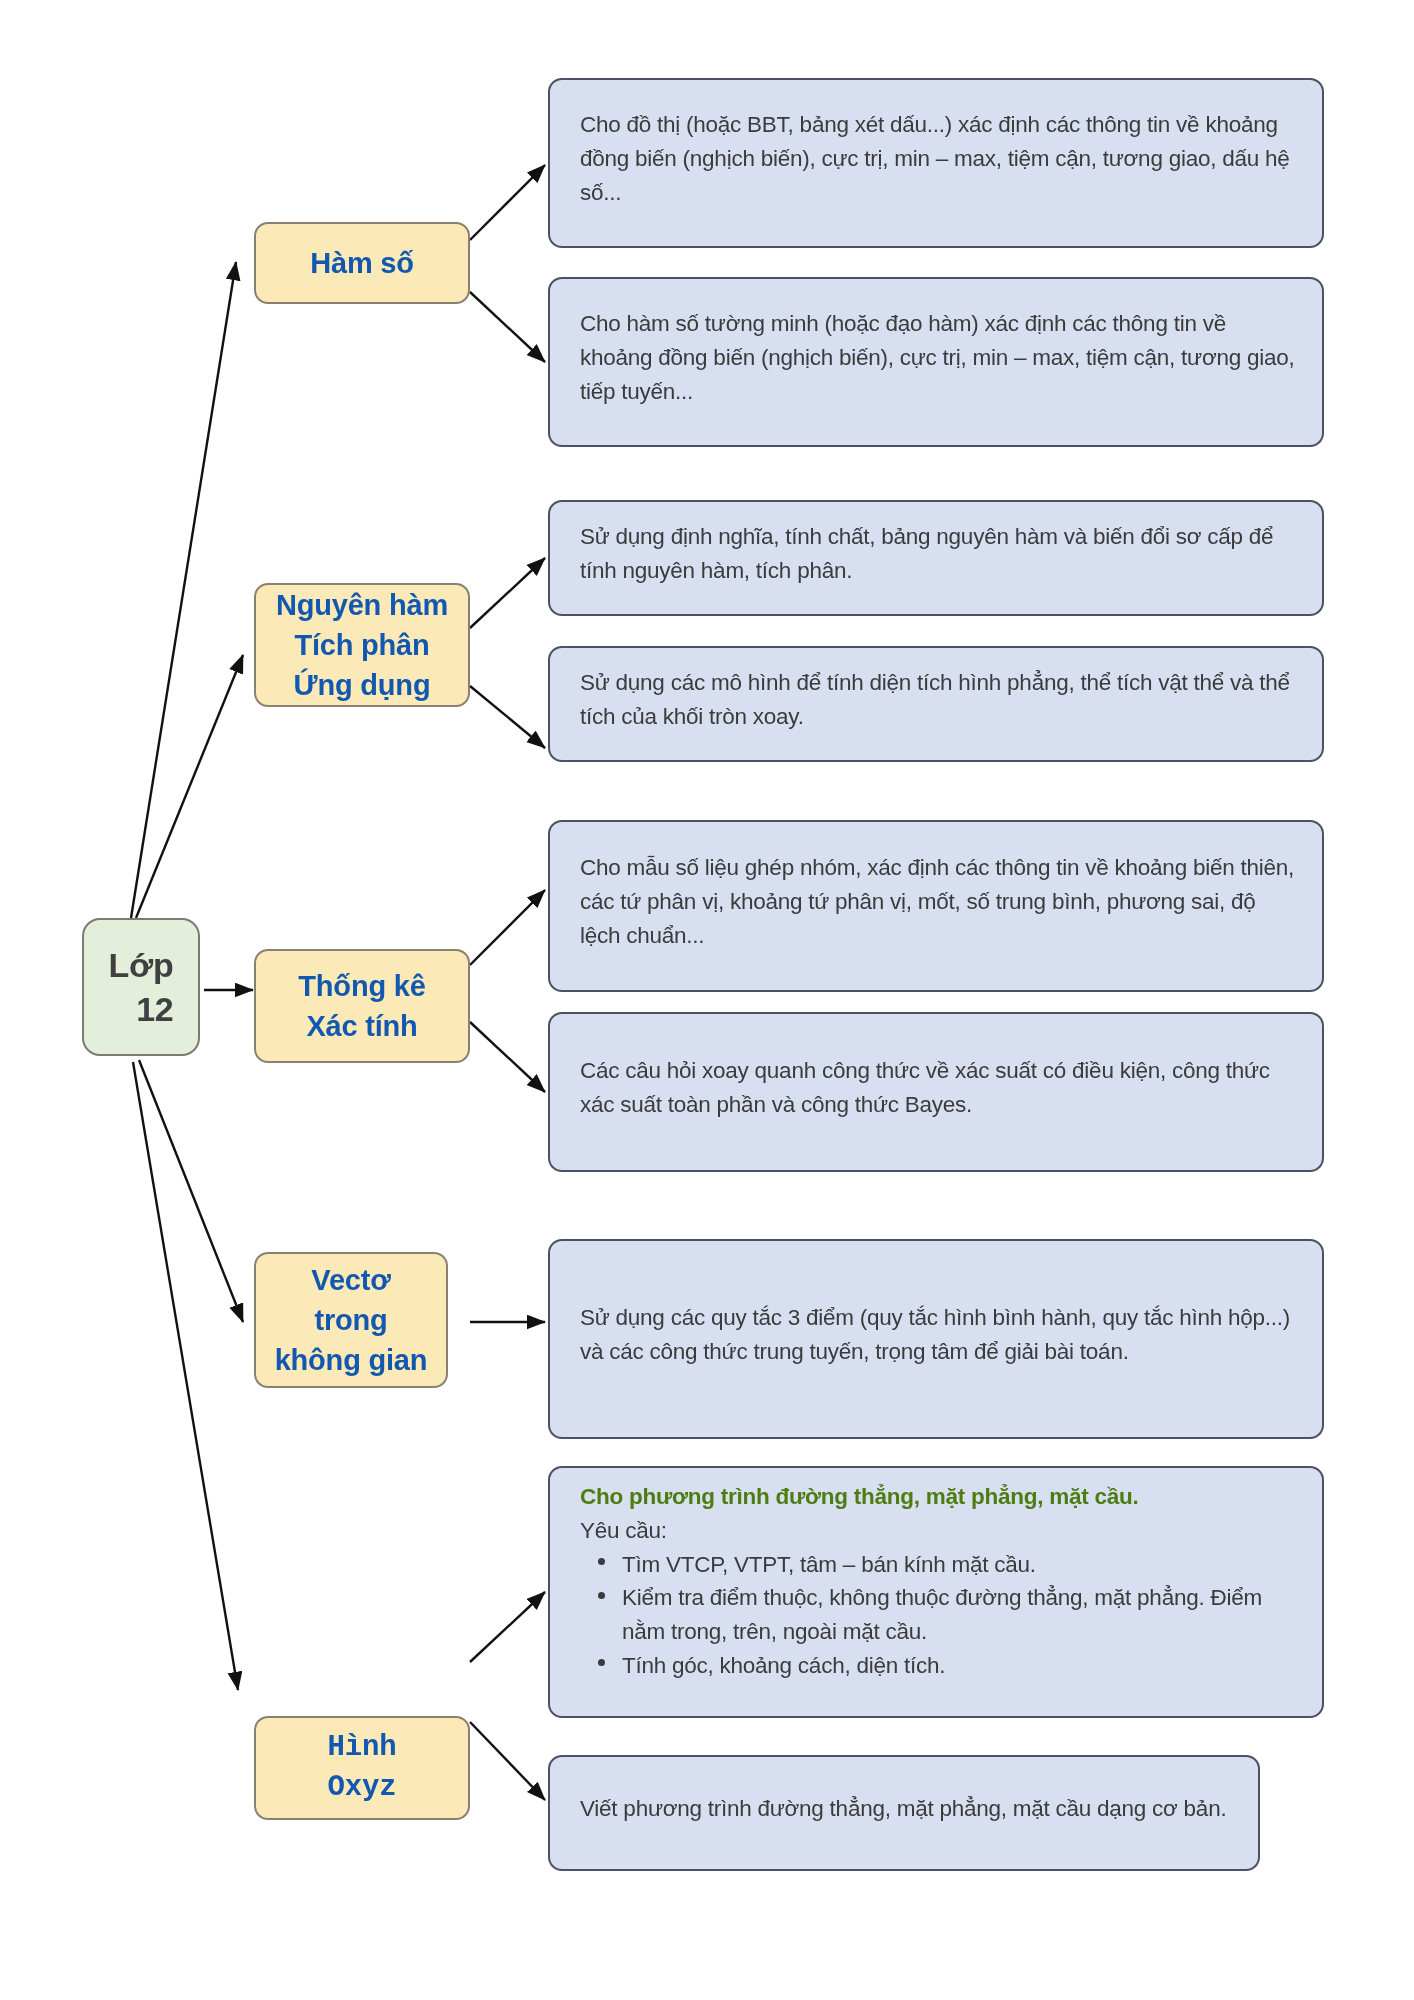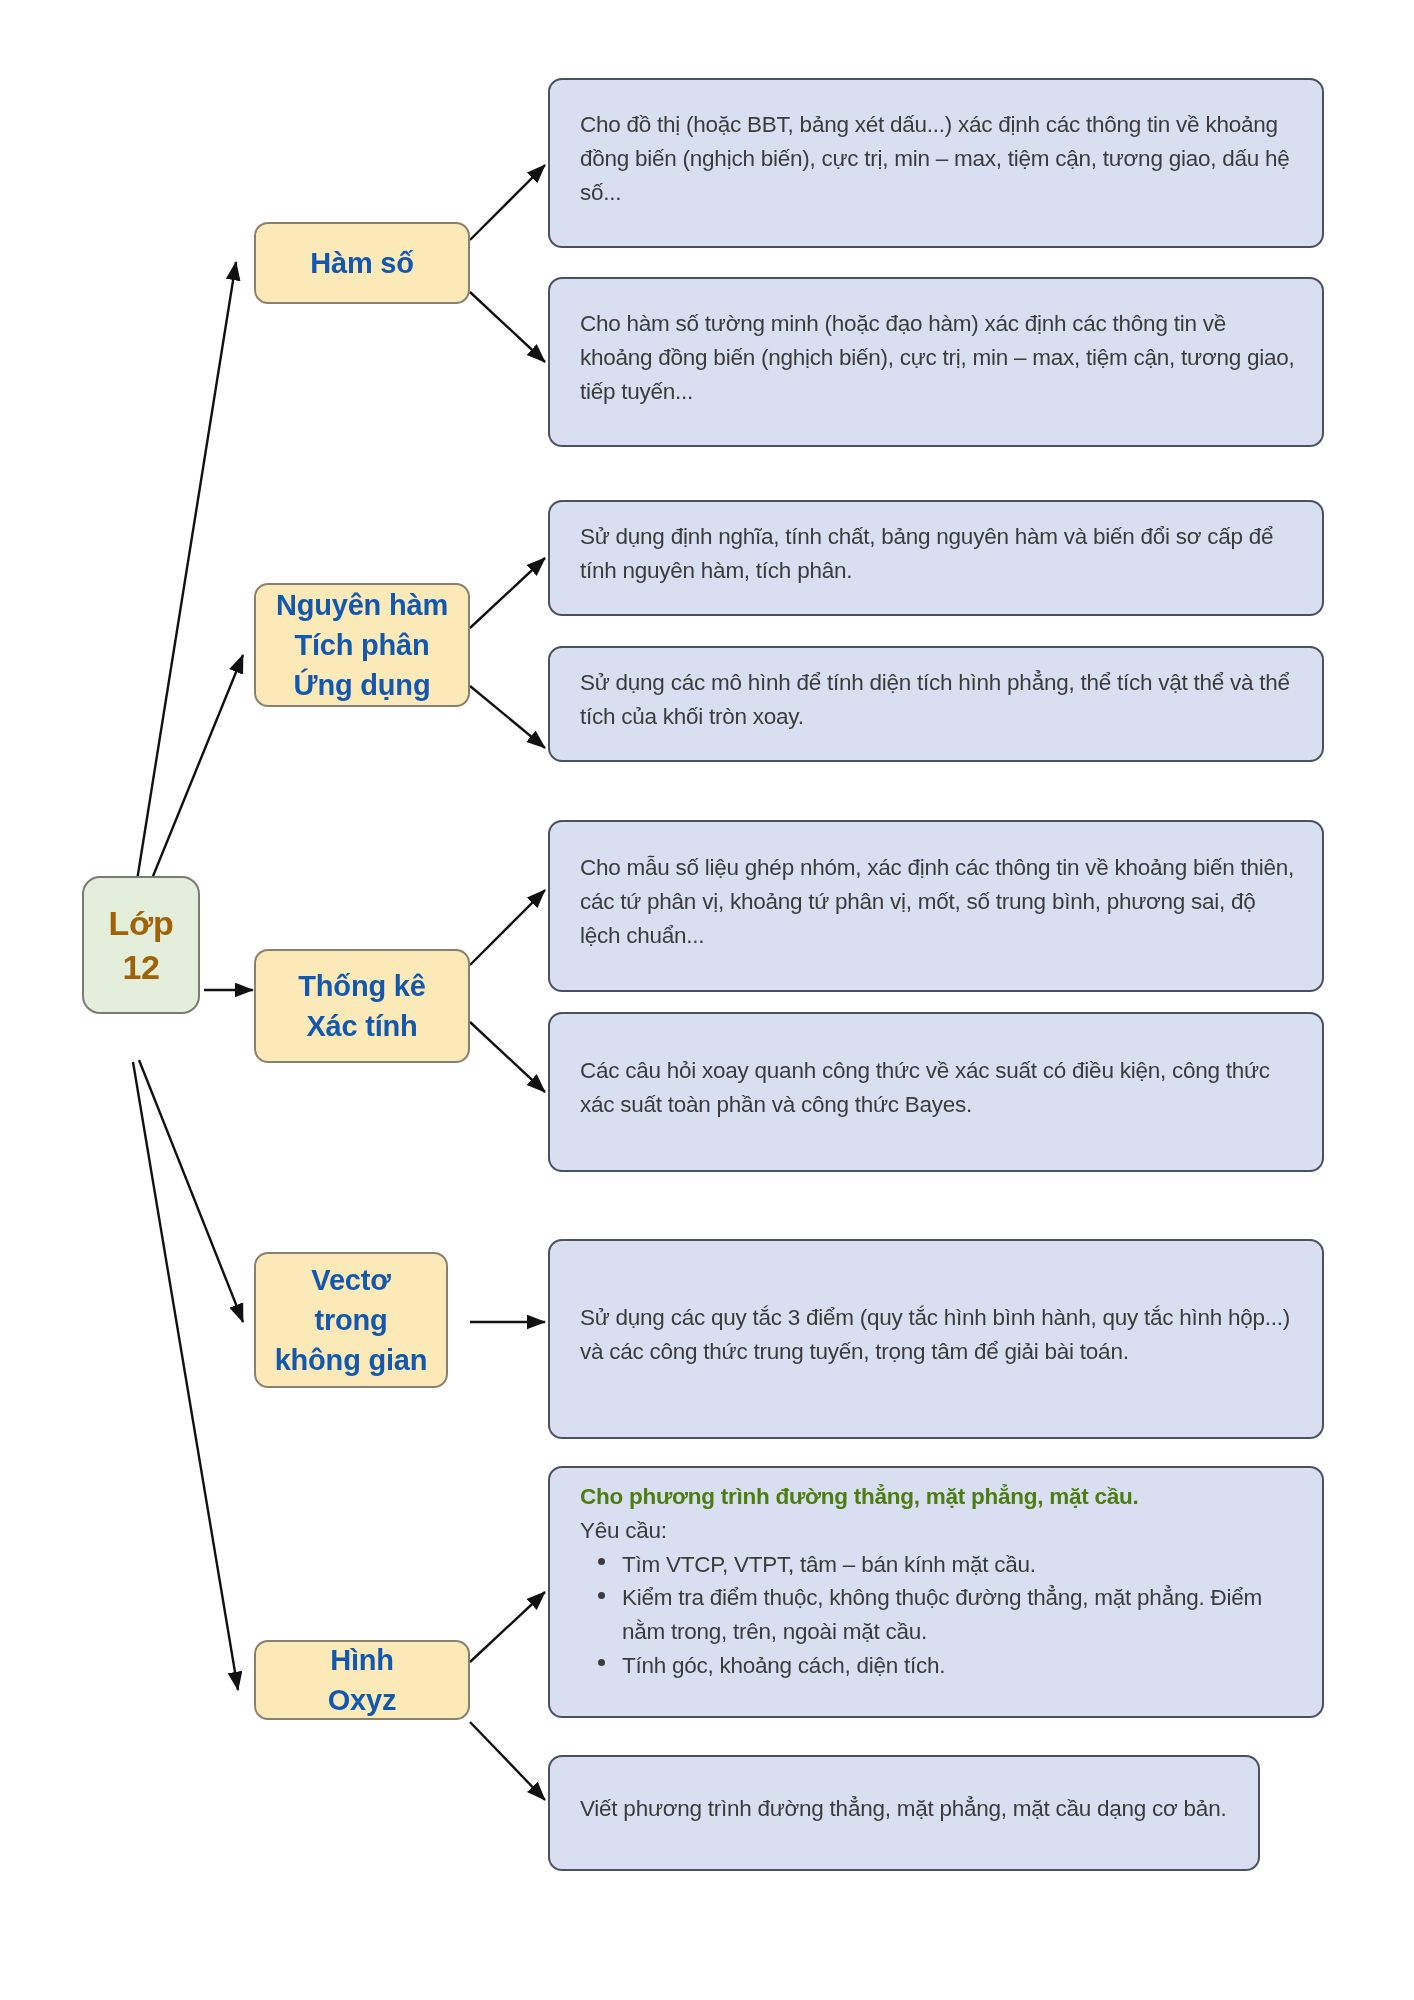--- a/index.html
+++ b/index.html
@@ -36,31 +36,32 @@
     border-radius: 14px;
     display: flex;
     align-items: center;
     justify-content: center;
     text-align: center;
   }
 
   
   .root-node {
     left: 82px;
-    top: 876px;
+    top: 918px;
     width: 118px;
     height: 138px;
     background: #e3efda;
     border: 2.2px solid #7b7b72;
     border-radius: 18px;
-    color: #a16207;
+    color: #404040;
     font-weight: bold;
     font-size: 34px;
     line-height: 1.30;
     letter-spacing: -0.3px;
+    text-align: right;
   }
 
   
   .branch-node {
     background: #fbe9b7;
     border: 2.2px solid #8a8070;
     color: #1358b0;
     font-weight: bold;
     font-size: 29px;
     line-height: 1.38;
@@ -205,21 +206,21 @@
       <div>Vectơ</div>
       <div>trong</div>
       <div>không gian</div>
     </div>
   </div>
 
   <div class="content-box" style="left:548px; top:1239px; width:776px; height:200px;">
     <p>Sử dụng các quy tắc 3 điểm (quy tắc hình bình hành, quy tắc hình hộp...) và các công thức trung tuyến, trọng tâm để giải bài toán.</p>
   </div>
 
-  <div class="node branch-node" style="left:254px; top:1640px; width:216px; height:80px;">
+  <div class="node branch-node" style="left:254px; top:1716px; width:216px; height:104px;font-family:Liberation Mono, monospace;">
     <div>
       <div>Hình</div>
       <div>Oxyz</div>
     </div>
   </div>
 
   <div class="content-box" style="left:548px; top:1466px; width:776px; height:252px; justify-content:flex-start;">
     <p class="lead-bold">Cho phương trình đường thẳng, mặt phẳng, mặt cầu.</p>
     <p>Yêu cầu:</p>
     <ul>

